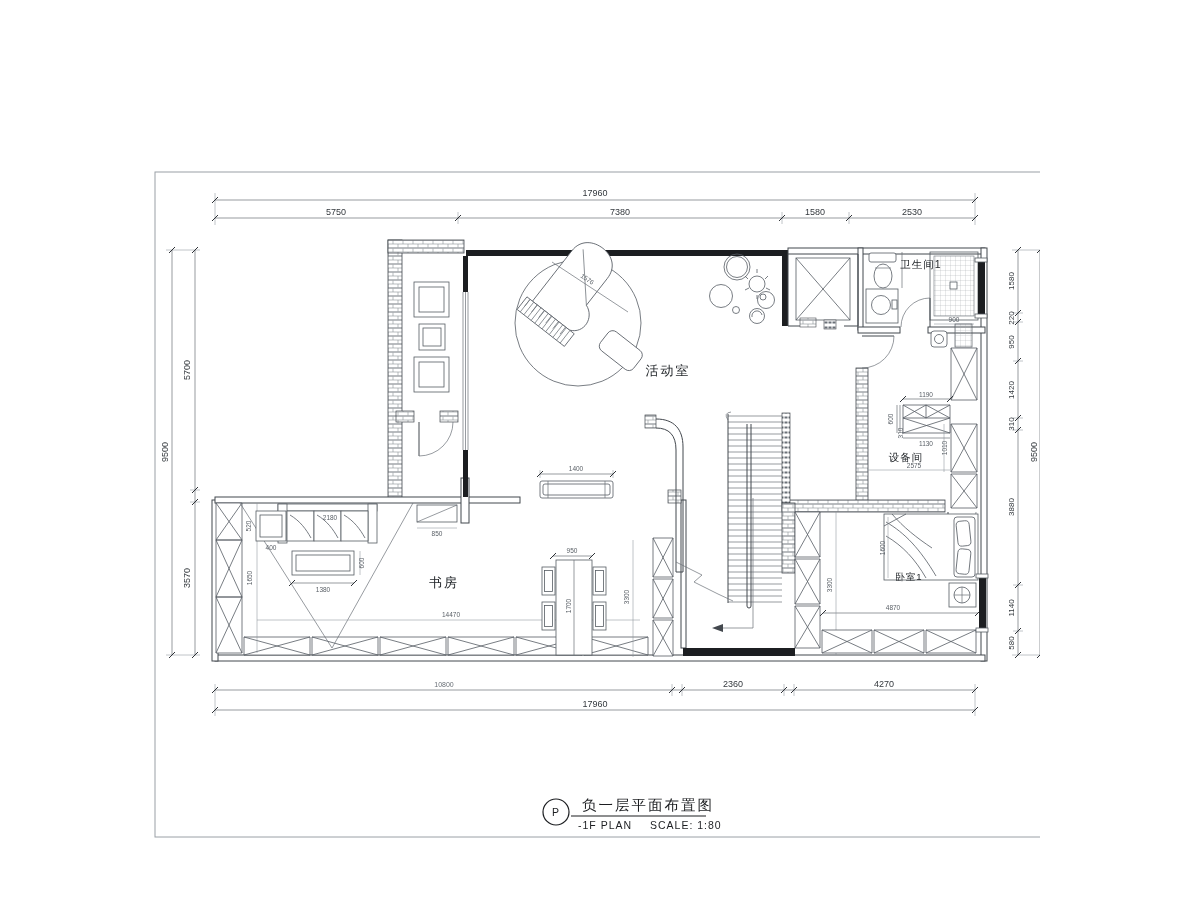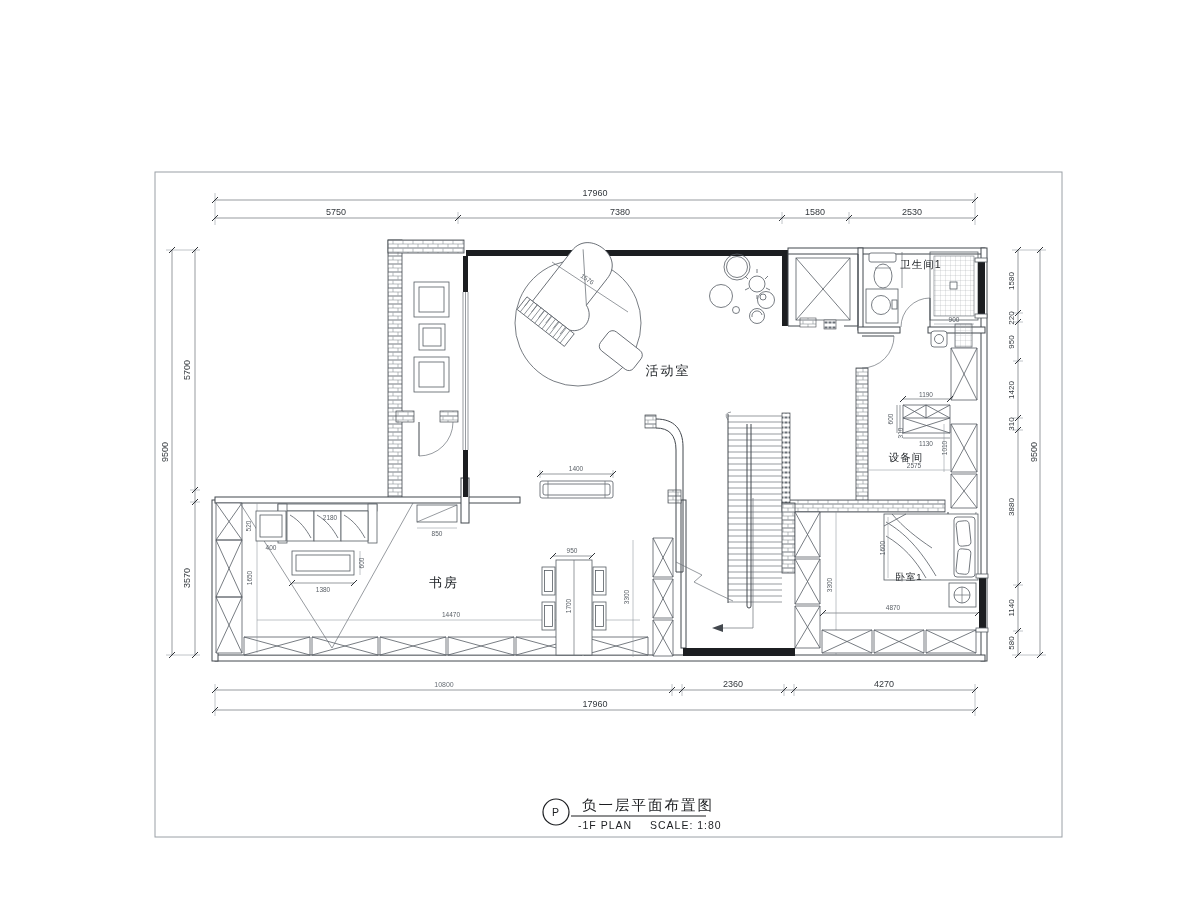--- a/index.html
+++ b/index.html
@@ -1,16 +1,16 @@
 <!DOCTYPE html>
 <html><head>
 <meta charset="utf-8">
 <style>
   html,body{margin:0;padding:0;background:#fff;}
-  .stage{position:relative;width:1200px;height:910px;background:#fff;overflow:hidden;
+  .stage{position:relative;width:1040px;height:910px;background:#fff;overflow:hidden;
          font-family:"Liberation Sans","DejaVu Sans",sans-serif;}
   svg text{font-family:"Liberation Sans","DejaVu Sans",sans-serif;}
   .dim{font-size:9px;fill:#33383d;text-anchor:middle;}
   .dim-sm{font-size:7px;fill:#6a7077;text-anchor:middle;}
   .dim-xs{font-size:6.5px;fill:#5a6067;text-anchor:middle;}
   .room{font-size:13px;fill:#23272b;text-anchor:middle;letter-spacing:2px;}
   .room-sm{font-size:10.5px;fill:#23272b;text-anchor:middle;letter-spacing:1px;}
   .ttl{font-size:14.5px;fill:#1c1e21;letter-spacing:2px;}
   .ttl2{font-size:10.5px;fill:#1c1e21;letter-spacing:1px;}
   .ln{stroke:#43484e;stroke-width:1;fill:none;}

